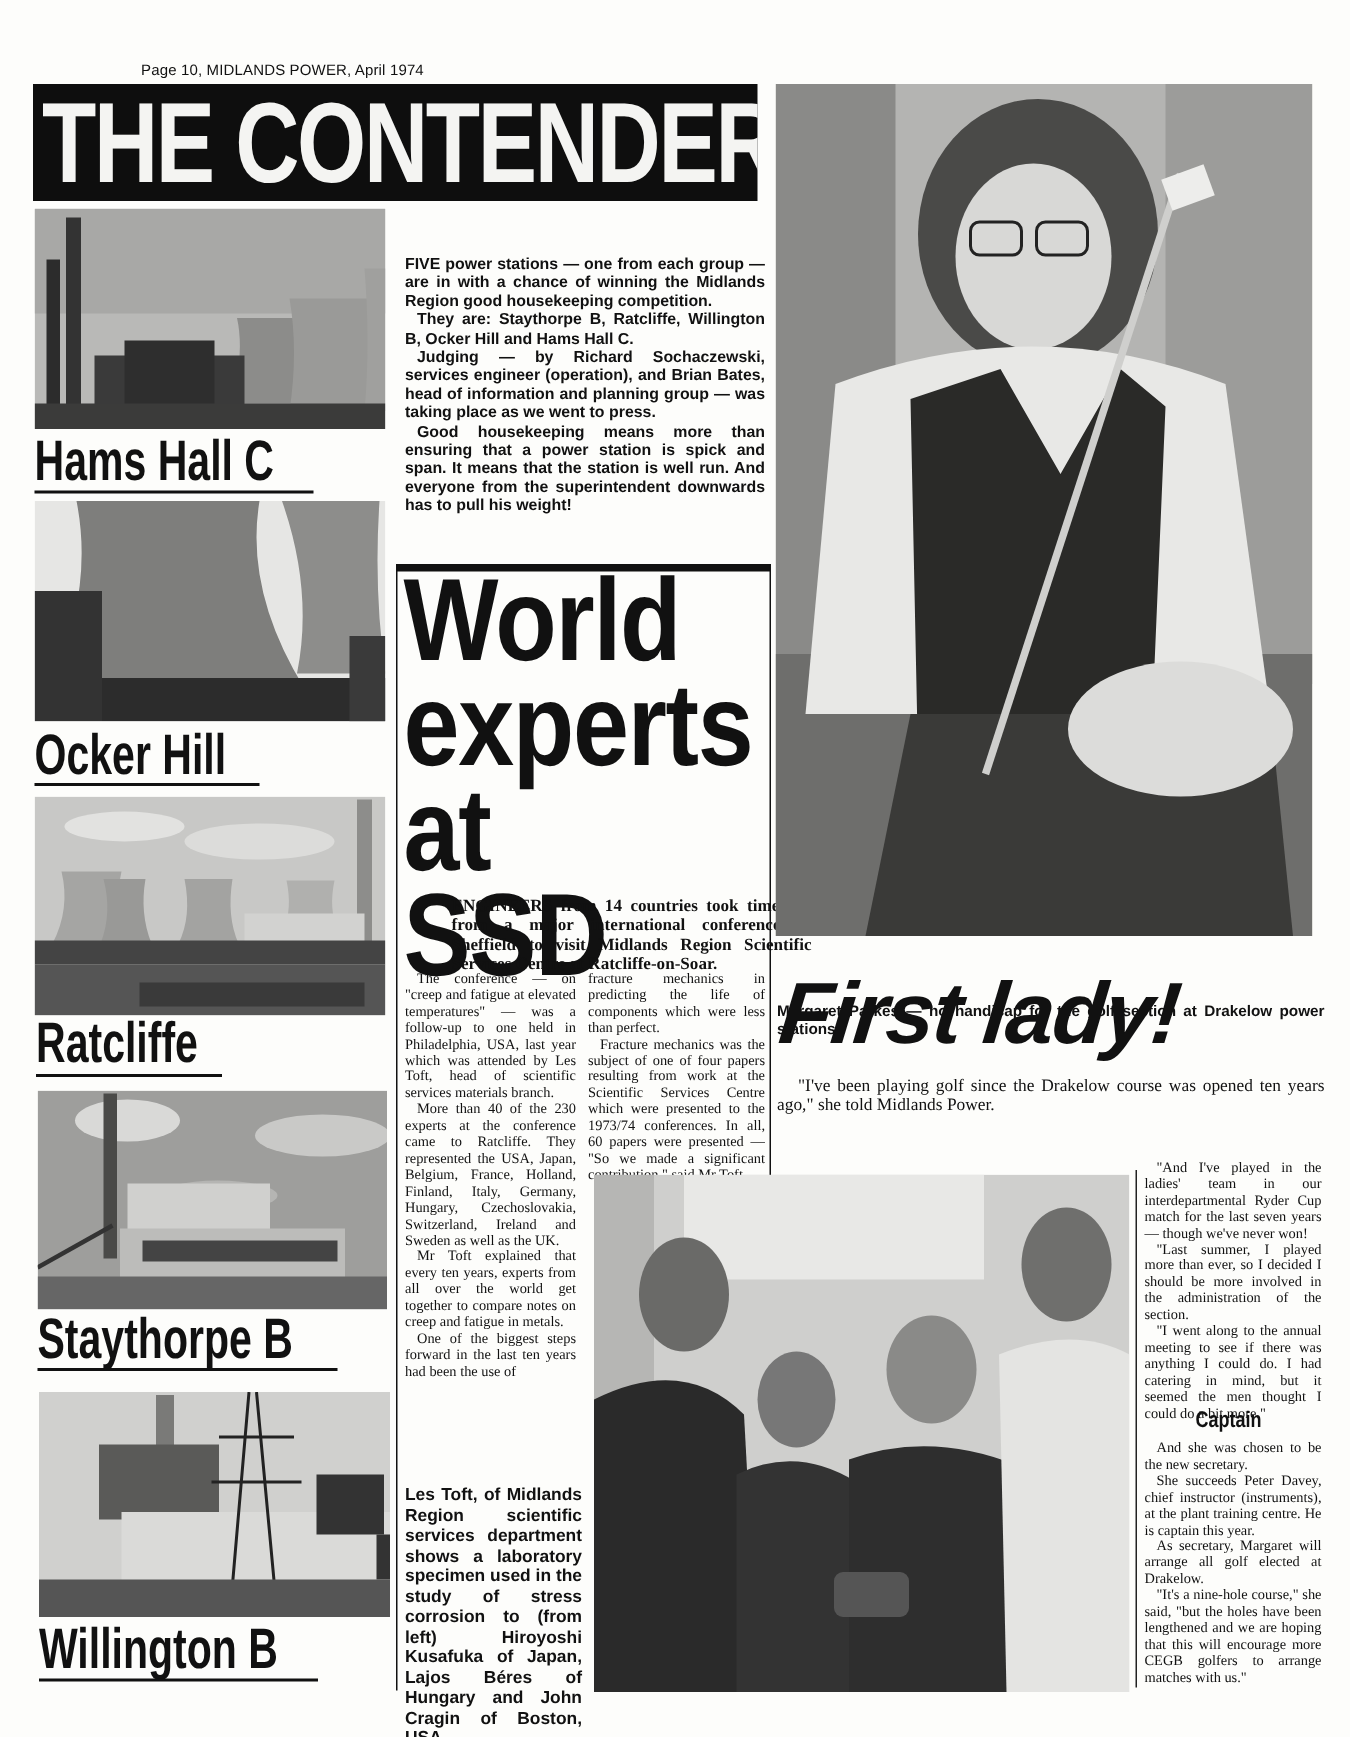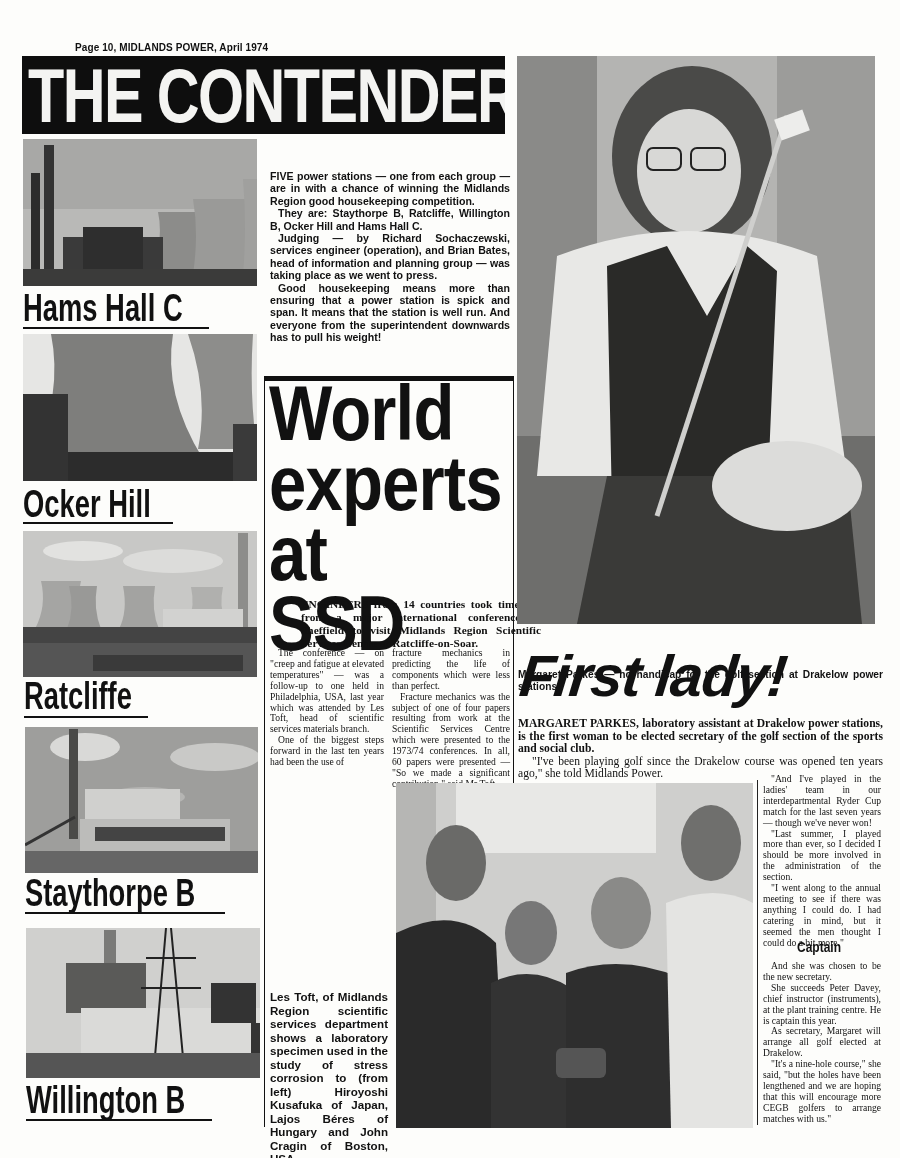--- a/index.html
+++ b/index.html
@@ -1,19 +1,19 @@
 <!DOCTYPE html>
 <html><head>
 <meta charset="utf-8">
 <style>
   * { box-sizing: border-box; margin: 0; padding: 0; }
   html, body { width: 900px; height: 1158px; background: #fdfdfb; overflow: hidden; }
   body { position: relative; font-family: "Liberation Sans", sans-serif; color: #111; }
 
-  .folio { position: absolute; left: 27px; top: 42px; font-size: 10px; font-weight: bold; letter-spacing: 0.1px; padding-left: 48px; }
+  .folio { position: absolute; left: 46px; top: 42px; font-size: 10px; font-weight: normal; letter-spacing: 0.1px; padding-left: 48px; }
 
   .masthead { position: absolute; left: 22px; top: 56px; width: 483px; height: 78px; background: #0e0e0e; overflow: hidden; }
   .masthead span { position: absolute; left: 6px; top: -6px; font-family: "Liberation Sans", sans-serif; font-weight: bold; font-size: 76px; color: #f4f4f2; letter-spacing: -2px; transform: scaleX(0.78); transform-origin: left top; white-space: nowrap; line-height: 92px; }
 
   .photo { position: absolute; overflow: hidden; }
   .photo svg { width: 100%; height: 100%; display: block; }
 
   .station-title { position: absolute; font-family: "Liberation Sans", sans-serif; font-weight: bold; color: #111; white-space: nowrap; transform: scaleX(0.72); transform-origin: left top; font-size: 38px; line-height: 40px; }
   .station-rule { position: absolute; height: 2px; background: #111; }
 
@@ -136,20 +136,22 @@
 <div class="box"></div>
 <div class="ssd-head">
   <div>World</div>
   <div>experts</div>
   <div>at SSD</div>
 </div>
 <div class="ssd-lead">ENGINEERS from 14 countries took time out from a major international conference at Sheffield to visit Midlands Region Scientific Services Centre at Ratcliffe-on-Soar.</div>
 
 <div class="serif-col" style="left:270px;top:648px;width:114px;">
   <p>The conference — on "creep and fatigue at elevated temperatures" — was a follow-up to one held in Philadelphia, USA, last year which was attended by Les Toft, head of scientific services materials branch.</p>
+  <p>More than 40 of the 230 experts at the conference came to Ratcliffe. They represented the USA, Japan, Belgium, France, Holland, Finland, Italy, Germany, Hungary, Czechoslovakia, Switzerland, Ireland and Sweden as well as the UK.</p>
+  <p>Mr Toft explained that every ten years, experts from all over the world get together to compare notes on creep and fatigue in metals.</p>
   <p>One of the biggest steps forward in the last ten years had been the use of</p>
 </div>
 <div class="serif-col" style="left:392px;top:648px;width:118px;">
   <p style="text-indent:0">fracture mechanics in predicting the life of components which were less than perfect.</p>
   <p>Fracture mechanics was the subject of one of four papers resulting from work at the Scientific Services Centre which were presented to the 1973/74 conferences. In all, 60 papers were presented — "So we made a significant contribution," said Mr Toft.</p>
 </div>
 <div class="ssd-caption">Les Toft, of Midlands Region scientific services department shows a laboratory specimen used in the study of stress corrosion to (from left) Hiroyoshi Kusafuka of Japan, Lajos Béres of Hungary and John Cragin of Boston, USA.</div>
 
 <div class="photo" style="left:396px;top:783px;width:357px;height:345px;">
   <svg viewBox="0 0 357 345" preserveAspectRatio="none">
@@ -193,21 +195,20 @@
     <path d="M90 420 L330 420 L345 568 L60 568 Z" fill="#3a3a38"></path>
     <ellipse cx="270" cy="430" rx="75" ry="45" fill="#dcdcda"></ellipse>
 
     <line x1="270" y1="60" x2="140" y2="460" stroke="#cfcfcd" stroke-width="5"></line>
     <rect x="260" y="58" width="30" height="22" fill="#ededeb" transform="rotate(-20 275 69)"></rect>
   </svg>
 </div>
 <div class="lady-caption">Margaret Parkes — no handicap for the golf section at Drakelow power stations.</div>
 <div class="lady-head">First lady!</div>
 <div class="lady-lead">
-  <p class="b">MARGARET PARKES, laboratory assistant at Drakelow power stations, is the first woman to be elected secretary of the golf section of the sports and social club.</p>
   <p class="q">"I've been playing golf since the Drakelow course was opened ten years ago," she told Midlands Power.</p>
 </div>
 
 <div class="vrule"></div>
 
 <div class="serif-col" style="left:763px;top:774px;width:118px;">
   <p>"And I've played in the ladies' team in our interdepartmental Ryder Cup match for the last seven years — though we've never won!</p>
   <p>"Last summer, I played more than ever, so I decided I should be more involved in the administration of the section.</p>
   <p>"I went along to the annual meeting to see if there was anything I could do. I had catering in mind, but it seemed the men thought I could do a bit more."</p>
 </div>

